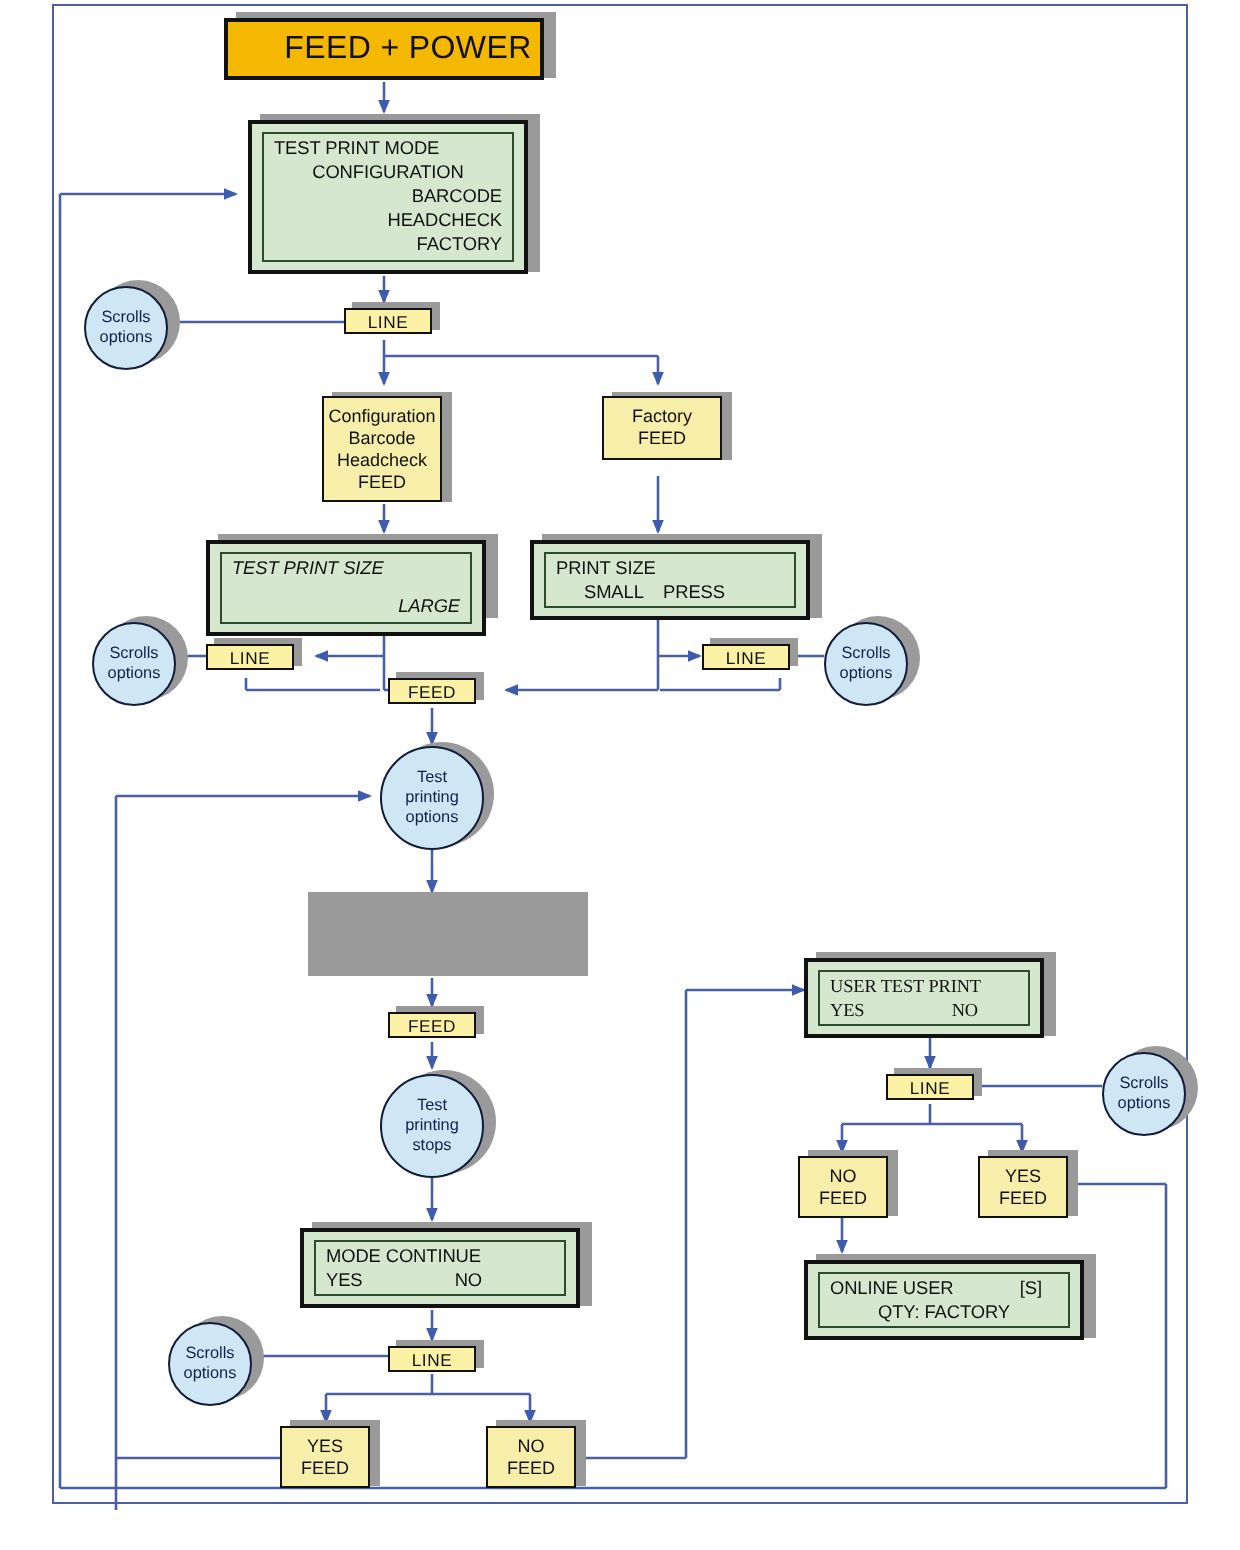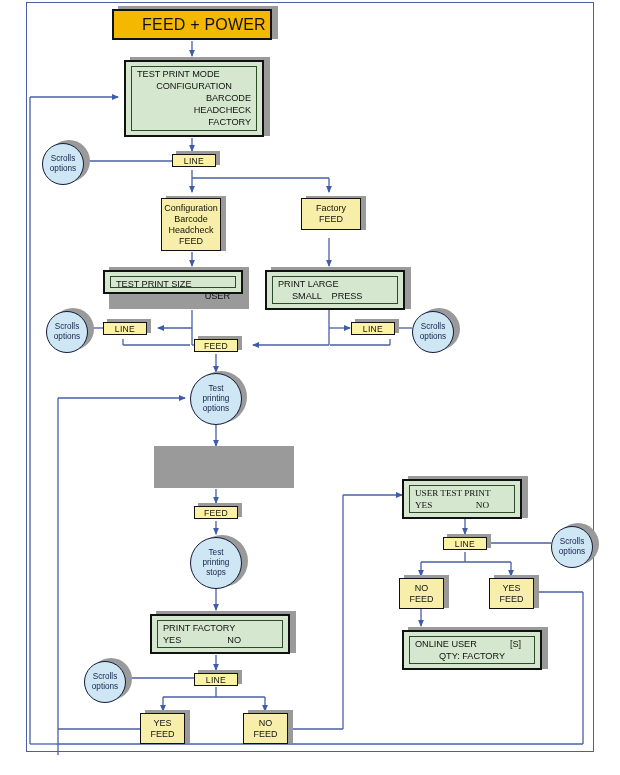--- a/index.html
+++ b/index.html
@@ -277,31 +277,31 @@
     <div class="key-line">FEED</div>
   </div>
 
   <div class="shadow" style="left:306px; top:196px; width:60px; height:34px;"></div>
   <div class="node key" style="left:301px; top:198px; width:60px; height:32px;">
     <div class="key-line">Factory</div>
     <div class="key-line">FEED</div>
   </div>
 
   <div class="shadow" style="left:109px; top:267px; width:140px; height:42px;"></div>
-  <div class="node lcd" style="left:103px; top:270px; width:140px; height:24px;">
+  <div class="node lcd" style="left:103px; top:270px; width:140px; height:48px;font-style:italic;">
     <div class="lcd-inner">
       <div class="lcd-line ta-l">TEST PRINT SIZE</div>
-      <div class="lcd-line ta-r">USER</div>
+      <div class="lcd-line ta-r">LARGE</div>
     </div>
   </div>
 
   <div class="shadow" style="left:271px; top:267px; width:140px; height:42px;"></div>
   <div class="node lcd" style="left:265px; top:270px; width:140px; height:40px;">
     <div class="lcd-inner">
-      <div class="lcd-line ta-l">PRINT LARGE</div>
+      <div class="lcd-line ta-l">PRINT SIZE</div>
       <div class="lcd-line ta-l" style="padding-left:14px;">SMALL    PRESS</div>
     </div>
   </div>
 
   <div class="circ-shadow" style="left:52px; top:308px; width:42px; height:42px;"></div>
   <div class="node circ" style="left:46px; top:311px; width:42px; height:42px;">
     <div class="cl">Scrolls</div>
     <div class="cl">options</div>
   </div>
 
@@ -343,21 +343,21 @@
   <div class="circ-shadow" style="left:196px; top:535px; width:52px; height:52px;"></div>
   <div class="node circ" style="left:190px; top:537px; width:52px; height:52px;">
     <div class="cl">Test</div>
     <div class="cl">printing</div>
     <div class="cl">stops</div>
   </div>
 
   <div class="shadow" style="left:156px; top:611px; width:140px; height:42px;"></div>
   <div class="node lcd" style="left:150px; top:614px; width:140px; height:40px;">
     <div class="lcd-inner">
-      <div class="lcd-line ta-l">PRINT FACTORY</div>
+      <div class="lcd-line ta-l">MODE CONTINUE</div>
       <div class="lcd-line sp">
         <span>YES</span>
         <span style="padding-right:36px;">NO</span>
       </div>
     </div>
   </div>
 
   <div class="circ-shadow" style="left:90px; top:658px; width:42px; height:42px;"></div>
   <div class="node circ" style="left:84px; top:661px; width:42px; height:42px;">
     <div class="cl">Scrolls</div>

